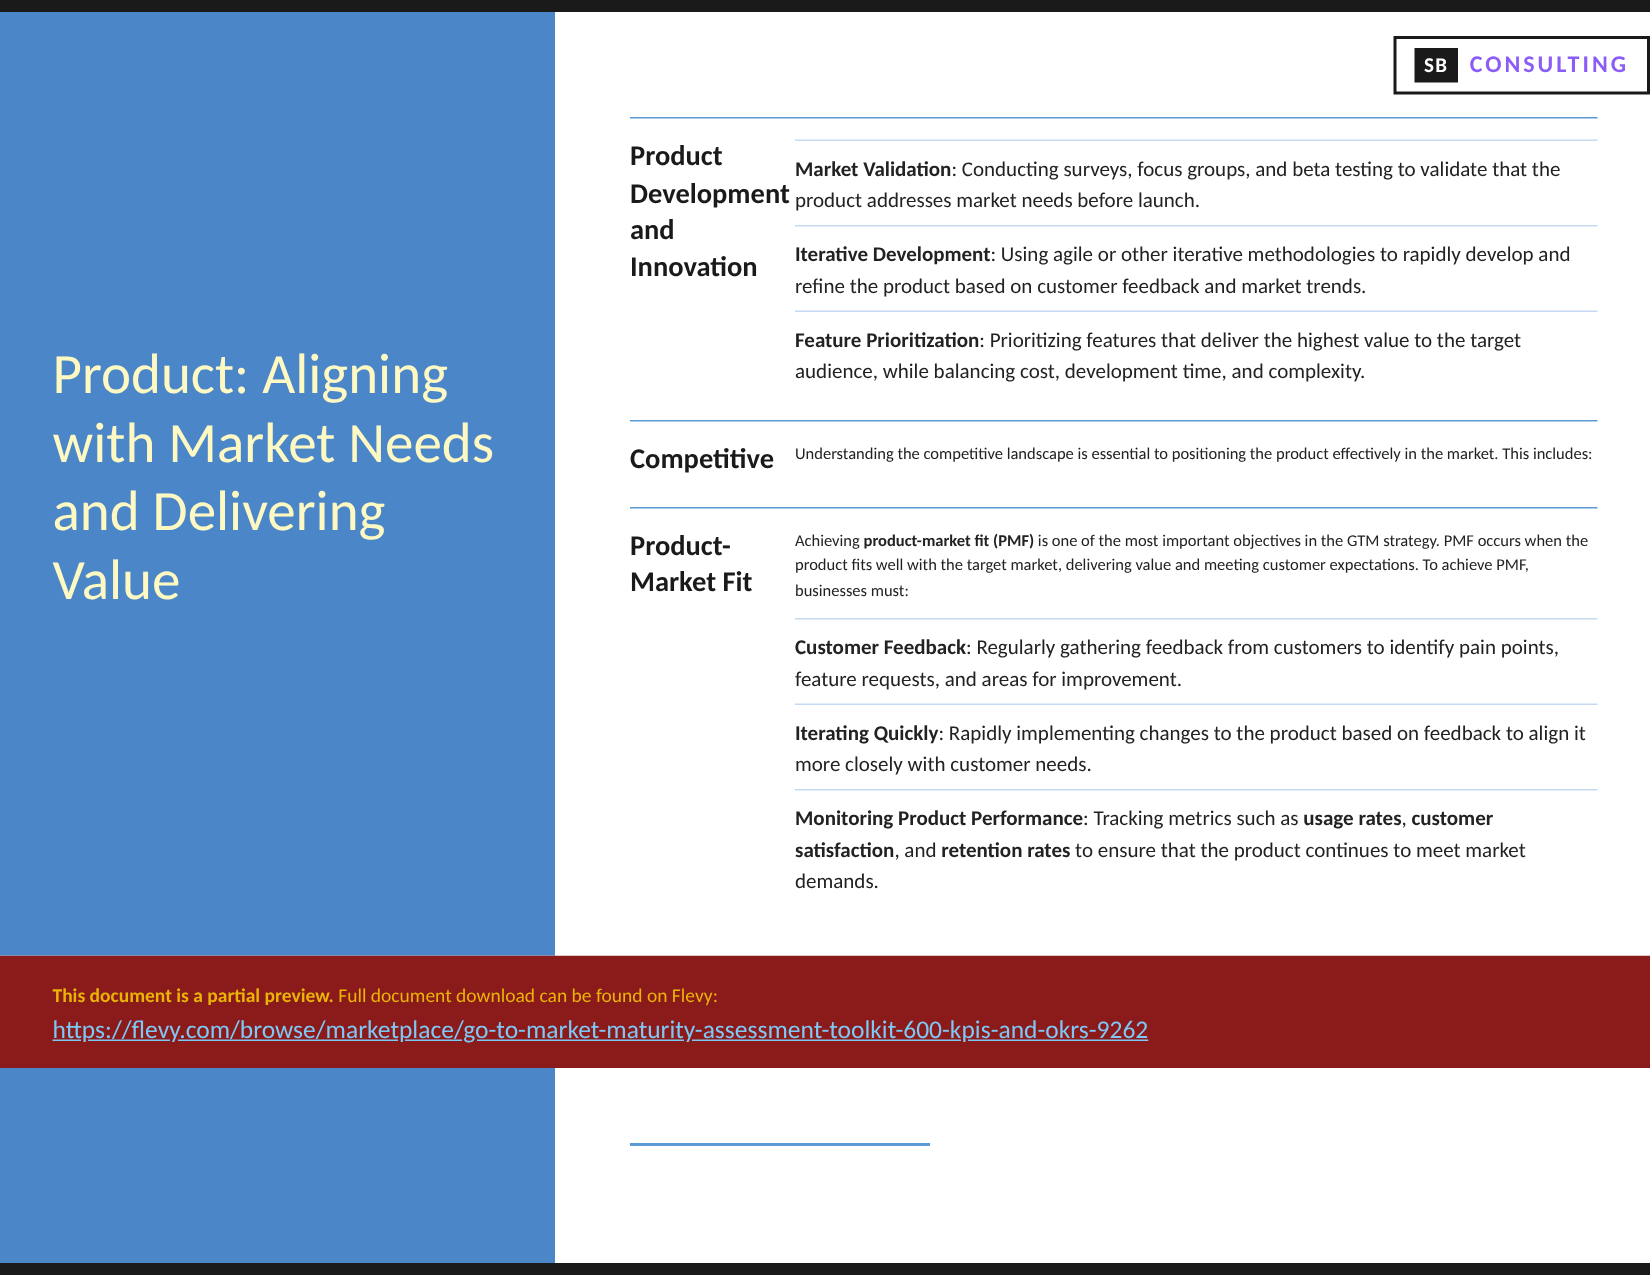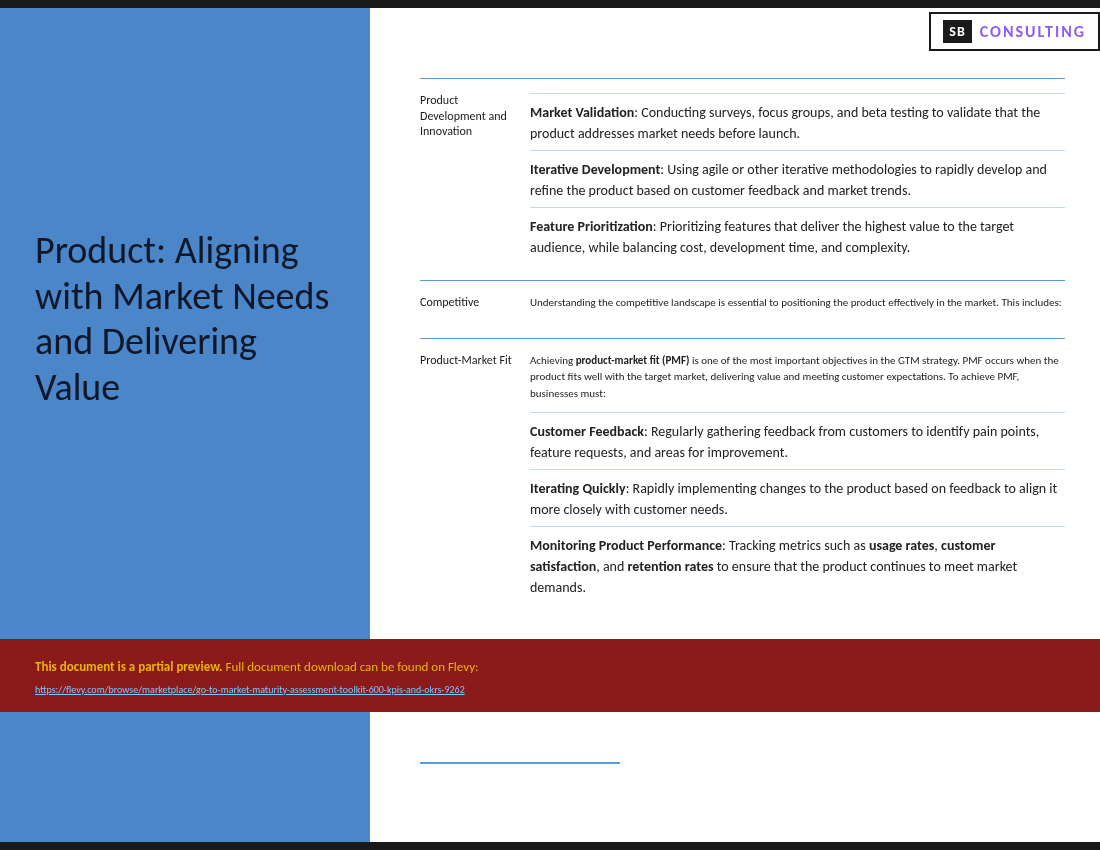--- a/index.html
+++ b/index.html
@@ -40,40 +40,40 @@
       width: 370px;
       background: #4a86c8;
       flex-shrink: 0;
       display: flex;
       align-items: flex-start;
       padding: 40px 35px;
       position: relative;
     }
 
     .left-panel-title {
-      color: #0f172a;
+      color: #fef9c3;
       font-size: 38px;
       font-weight: 300;
       line-height: 1.2;
       margin-top: 180px;
     }
 
     
     .right-panel {
       flex: 1;
       background: #fff;
       padding: 20px 35px 20px 50px;
       overflow: hidden;
       position: relative;
     }
 
     
     .logo-area {
       position: absolute;
-      top: 4px;
+      top: 16px;
       right: 0;
       display: flex;
       align-items: center;
       border: 2px solid #1a1a1a;
       background: #fff;
       padding: 6px 12px;
       z-index: 10;
       text-align: right;
     }
 
@@ -102,22 +102,22 @@
     .section {
       display: flex;
       border-top: 1.5px solid #5b9bd5;
       padding-top: 14px;
       margin-bottom: 0;
     }
 
     .section-title {
       width: 110px;
       flex-shrink: 0;
-      font-size: 12px;
-      font-weight: 400;
+      font-size: 19px;
+      font-weight: 700;
       color: #1a1a1a;
       line-height: 1.3;
       padding-right: 15px;
     }
 
     .section-content {
       flex: 1;
     }
 
     .section-intro {
@@ -154,21 +154,21 @@
       font-size: 13px;
       line-height: 1.6;
     }
 
     .preview-text strong {
       font-weight: 700;
     }
 
     .preview-link {
       color: #7ec8f5;
-      font-size: 10px;
+      font-size: 17px;
     }
 
     
     .bottom-section {
       display: flex;
       height: 130px;
       flex-shrink: 0;
     }
 
     .bottom-left {

